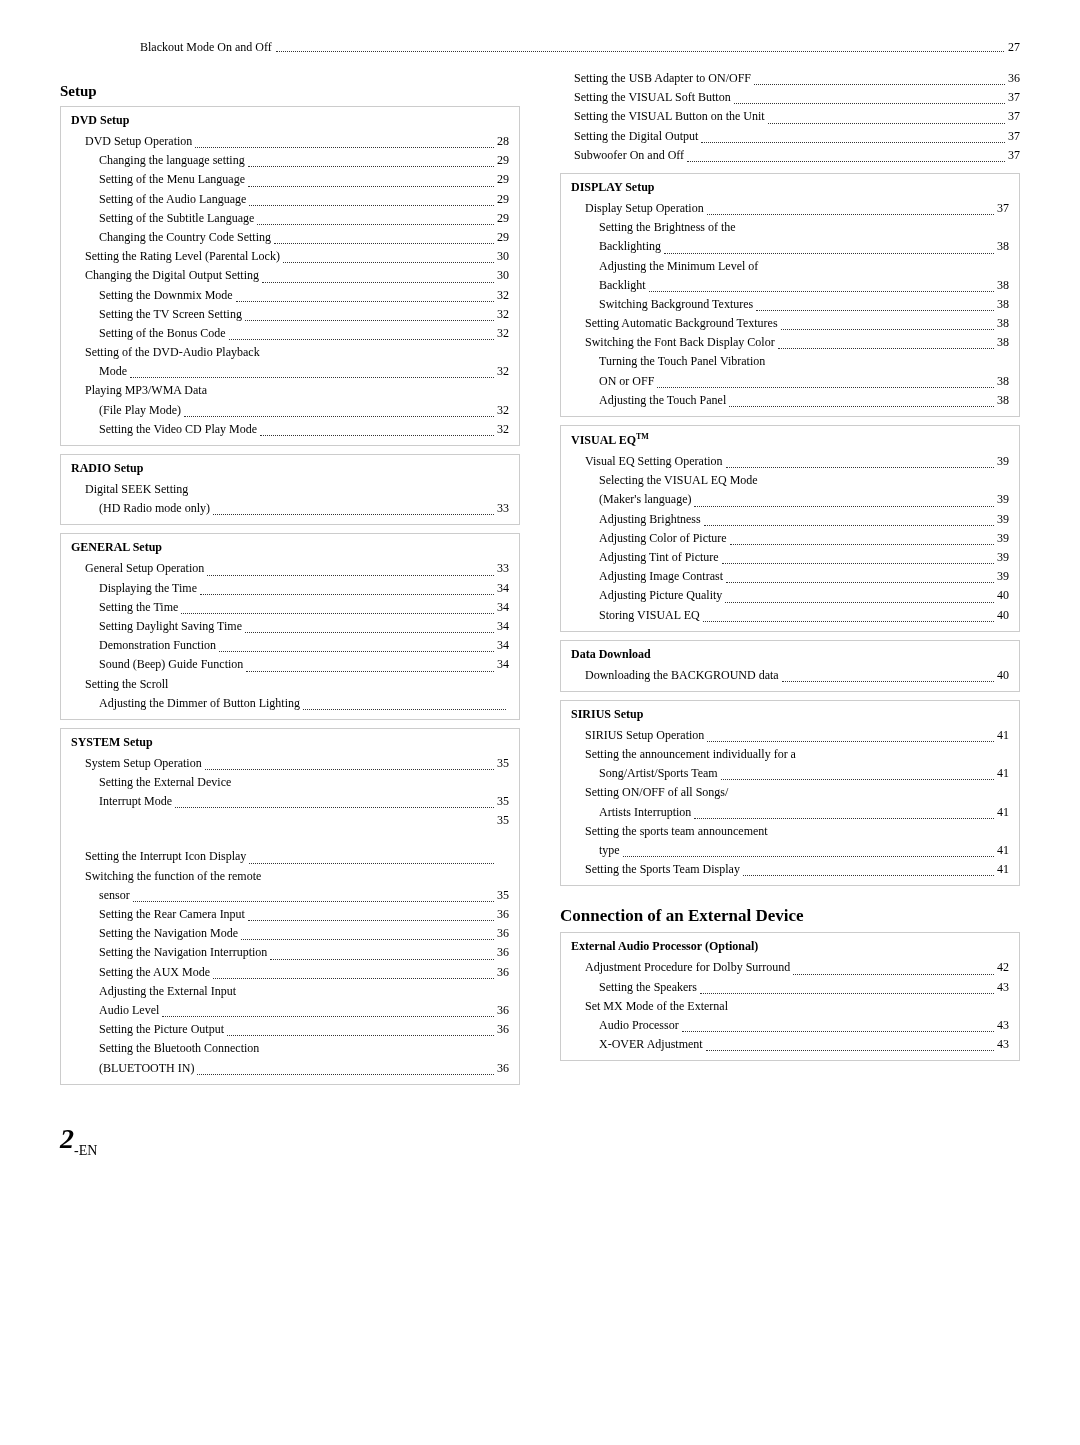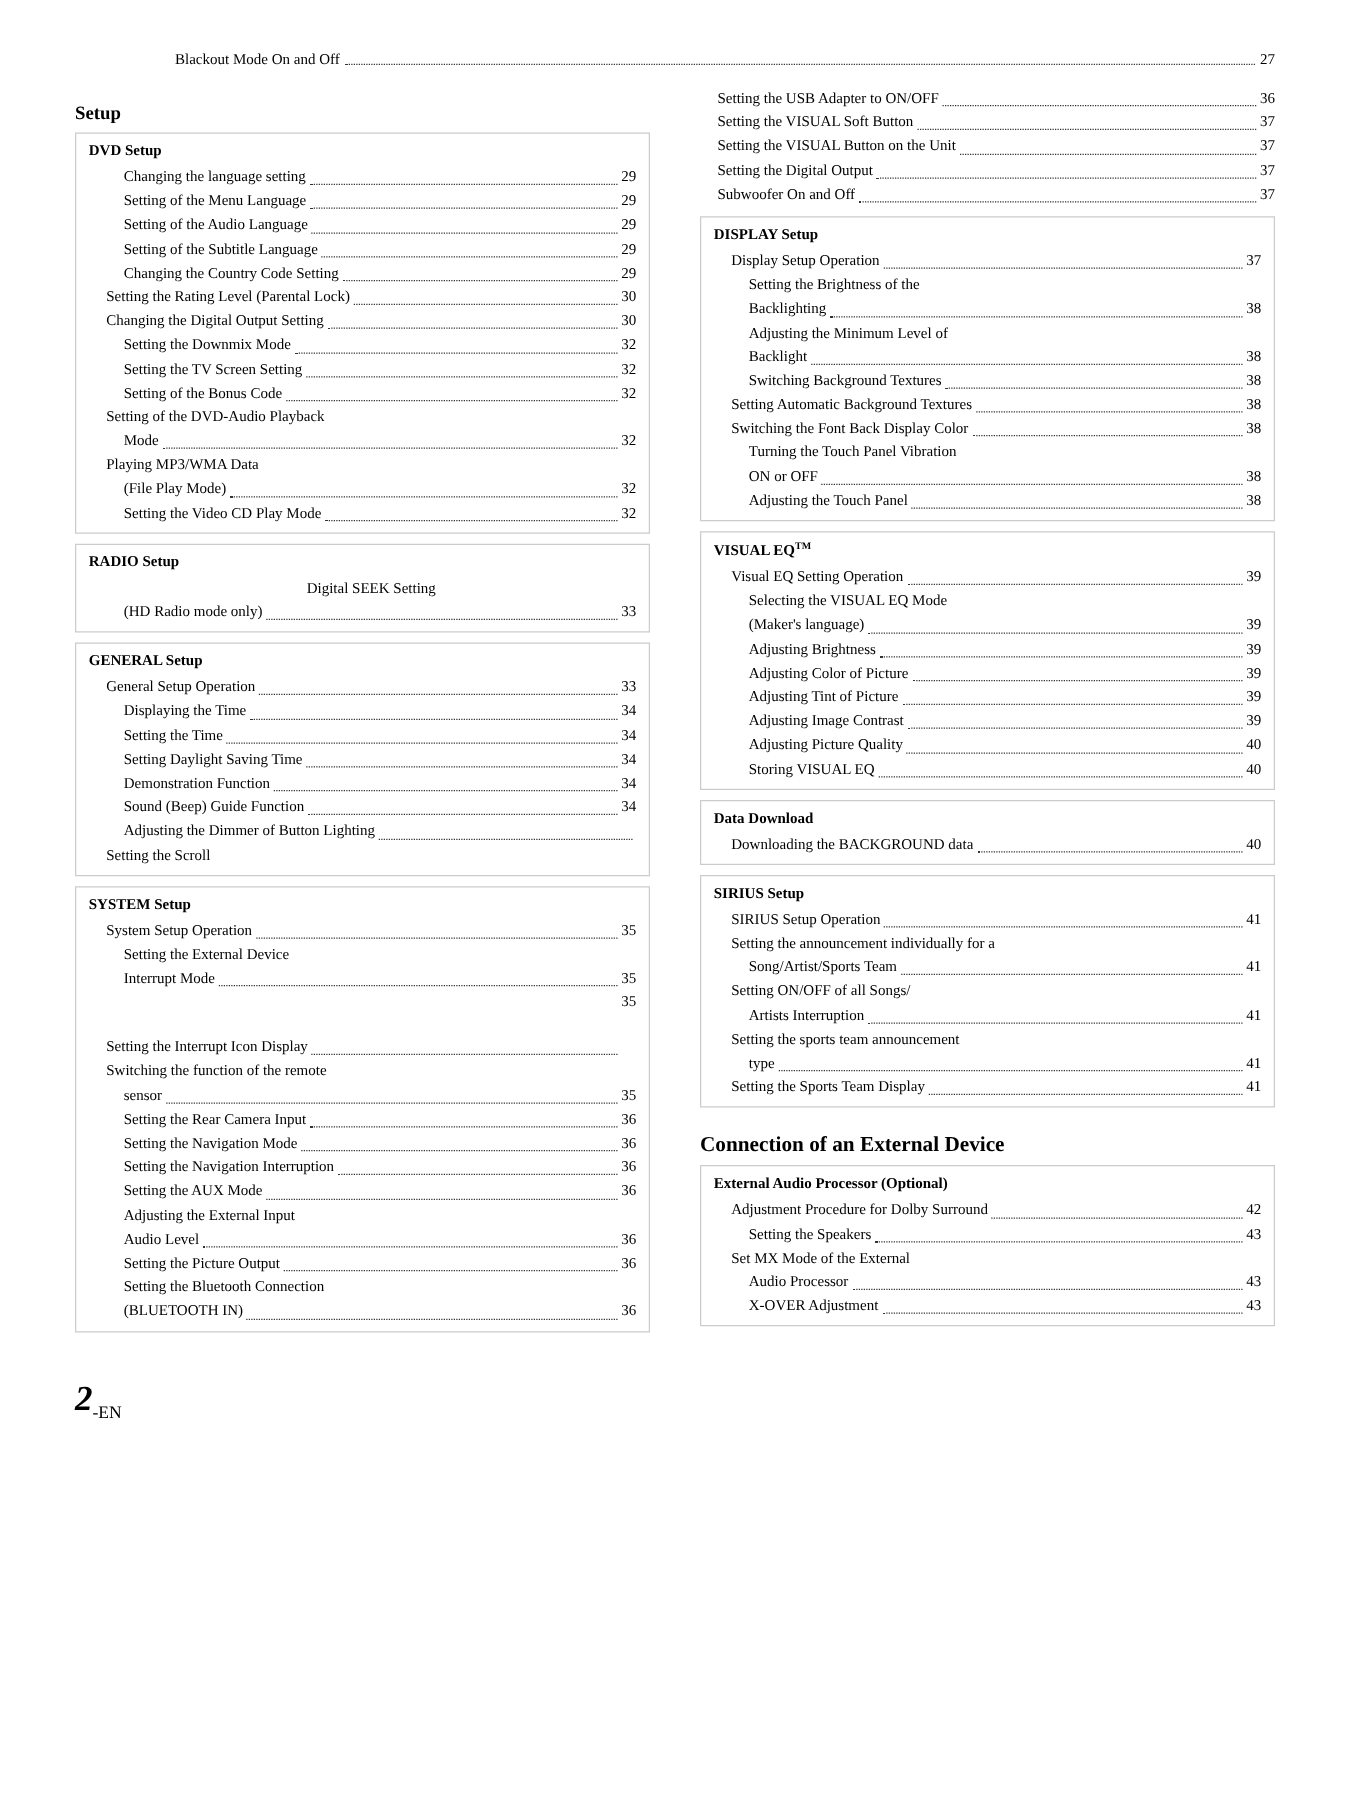--- a/index.html
+++ b/index.html
@@ -59,20 +59,25 @@
   <span>27</span>
 </div>
 
 <div class="page-container">
 
   <div class="col-left">
     <div class="section-header">Setup</div>
 
     <div class="subsection-box">
       <div class="subsection-title">DVD Setup</div>
+      <div style="display:flex; font-size:12px; line-height:1.6; padding-left:14px;">
+        <span style="white-space:nowrap;">DVD Setup Operation</span>
+        <span style="flex:1; border-bottom:1px dotted #333; margin:0 3px 3px 3px;"></span>
+        <span>28</span>
+      </div>
       <div style="display:flex; font-size:12px; line-height:1.6; padding-left:28px;">
         <span style="white-space:nowrap;">Changing the language setting</span>
         <span style="flex:1; border-bottom:1px dotted #333; margin:0 3px 3px 3px;"></span>
         <span>29</span>
       </div>
       <div style="display:flex; font-size:12px; line-height:1.6; padding-left:28px;">
         <span style="white-space:nowrap;">Setting of the Menu Language</span>
         <span style="flex:1; border-bottom:1px dotted #333; margin:0 3px 3px 3px;"></span>
         <span>29</span>
       </div>
@@ -134,21 +139,21 @@
       </div>
       <div style="display:flex; font-size:12px; line-height:1.6; padding-left:28px;">
         <span style="white-space:nowrap;">Setting the Video CD Play Mode</span>
         <span style="flex:1; border-bottom:1px dotted #333; margin:0 3px 3px 3px;"></span>
         <span>32</span>
       </div>
     </div>
 
     <div class="subsection-box">
       <div class="subsection-title">RADIO Setup</div>
-      <div style="font-size:12px; line-height:1.6; padding-left:14px;text-align:center;">
+      <div style="font-size:12px; line-height:1.6; padding-left:14px;">
         <span>Digital SEEK Setting</span>
       </div>
       <div style="display:flex; font-size:12px; line-height:1.6; padding-left:28px;">
         <span style="white-space:nowrap;">(HD Radio mode only)</span>
         <span style="flex:1; border-bottom:1px dotted #333; margin:0 3px 3px 3px;"></span>
         <span>33</span>
       </div>
     </div>
 
     <div class="subsection-box">
@@ -176,27 +181,27 @@
       <div style="display:flex; font-size:12px; line-height:1.6; padding-left:28px;">
         <span style="white-space:nowrap;">Demonstration Function</span>
         <span style="flex:1; border-bottom:1px dotted #333; margin:0 3px 3px 3px;"></span>
         <span>34</span>
       </div>
       <div style="display:flex; font-size:12px; line-height:1.6; padding-left:28px;">
         <span style="white-space:nowrap;">Sound (Beep) Guide Function</span>
         <span style="flex:1; border-bottom:1px dotted #333; margin:0 3px 3px 3px;"></span>
         <span>34</span>
       </div>
+      <div style="font-size:12px; line-height:1.6; padding-left:14px;">
+        <span>Setting the Scroll</span>
+      </div>
       <div style="display:flex; font-size:12px; line-height:1.6; padding-left:28px;">
         <span style="white-space:nowrap;">Adjusting the Dimmer of Button Lighting</span>
         <span style="flex:1; border-bottom:1px dotted #333; margin:0 3px 3px 3px;"></span>
         <span></span>
-      </div>
-      <div style="font-size:12px; line-height:1.6; padding-left:14px;">
-        <span>Setting the Scroll</span>
       </div>
     </div>
 
     <div class="subsection-box">
       <div class="subsection-title">SYSTEM Setup</div>
       <div style="display:flex; font-size:12px; line-height:1.6; padding-left:14px;">
         <span style="white-space:nowrap;">System Setup Operation</span>
         <span style="flex:1; border-bottom:1px dotted #333; margin:0 3px 3px 3px;"></span>
         <span>35</span>
       </div>

